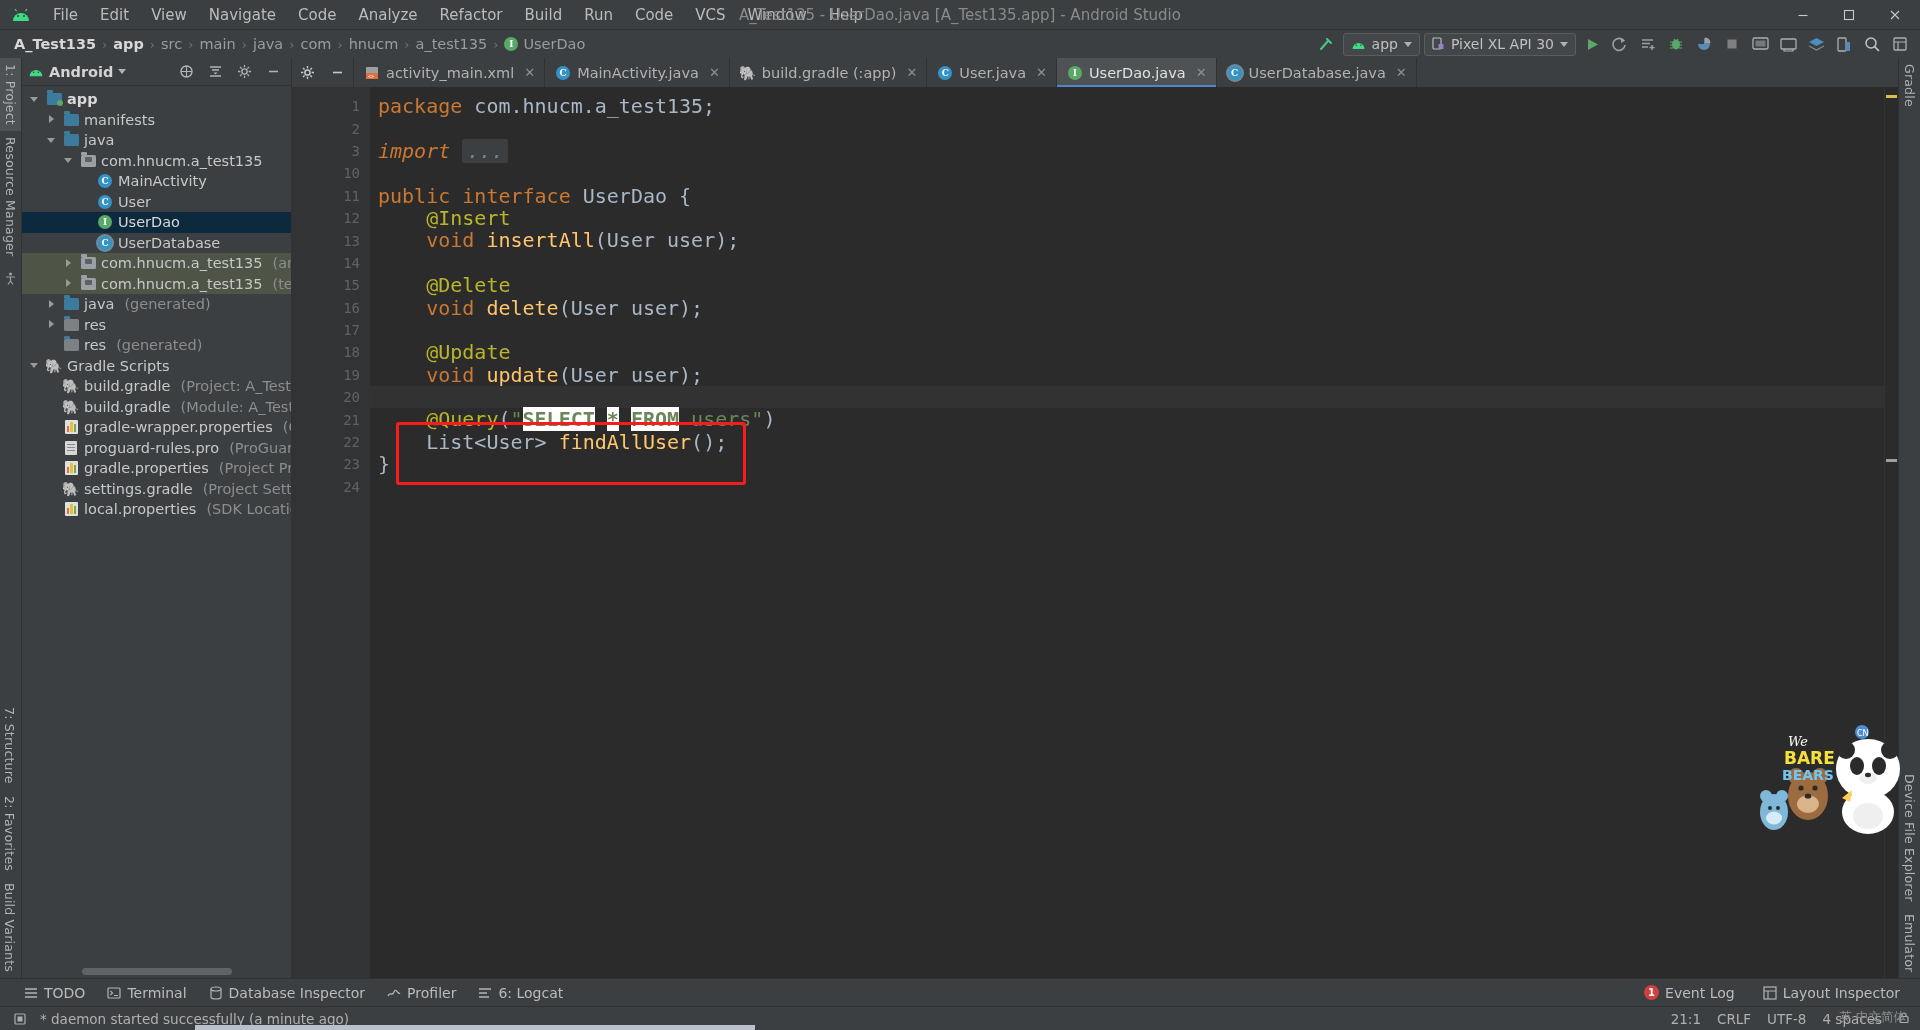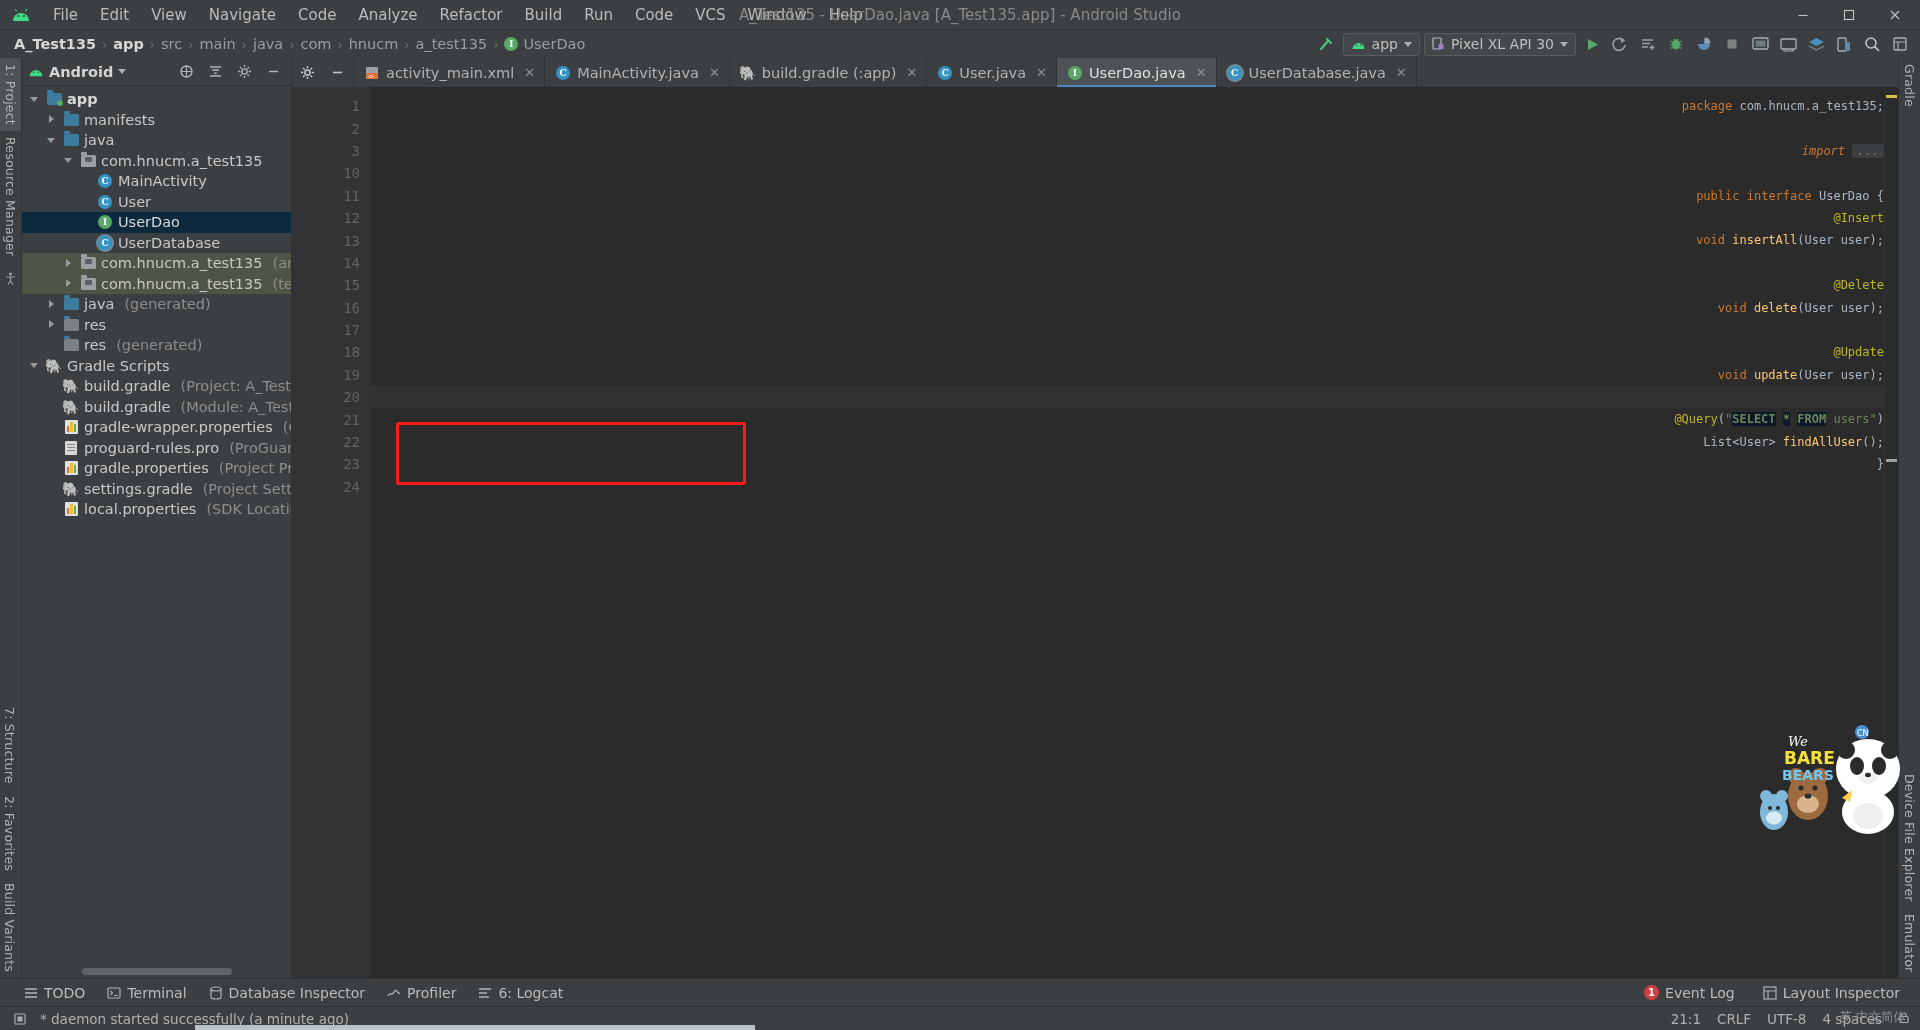--- a/index.html
+++ b/index.html
@@ -142,27 +142,27 @@
   .gmark { position:absolute; right:-22px; top:3px; display:flex; align-items:center; gap:0px; }
   .impl-ico {
     width:12px;height:12px;border-radius:50%;background:#4a9c5c;color:#fff;font-size:8px;font-weight:bold;
     display:flex;align-items:center;justify-content:center; font-family:"DejaVu Serif",serif;
   }
   .impl-arrow { color:#9aa0a3; font-size:11px; margin-left:-1px; }
 
   .code-pane { flex:1; position:relative; background:#2b2b2b; padding-top:8px; overflow:hidden;}
   .cline {
     height:22.4px; line-height:22.4px; font-family:"DejaVu Sans Mono","Liberation Mono",monospace;
-    font-size:12px; white-space:pre; color:#a9b7c6; padding-left:8px;text-align:right;
+    font-size:20px; white-space:pre; color:#a9b7c6; padding-left:8px;
   }
   .cline.cur { background:#323232; }
   .kw  { color:#cc7832; }
   .ann { color:#bbb529; }
   .str { color:#6a8759; }
-  .strkw { color:#6a8759; font-weight:bold; background:#0f172a; }
+  .strkw { color:#6a8759; font-weight:bold; background:#ffffff; }
   .mth { color:#ffc66d; }
   .typ { color:#a9b7c6; }
   .import-dots { background:#3b3f41; padding:0 5px; border-radius:2px; color:#808080; }
 
   .red-box {
     position:absolute; border:3px solid #fc1b1b; border-radius:3px; pointer-events:none;
   }
 
   
   .marker-bar { width:14px; flex:none; background:#2b2b2b; position:relative; border-left:1px solid #313335;}

